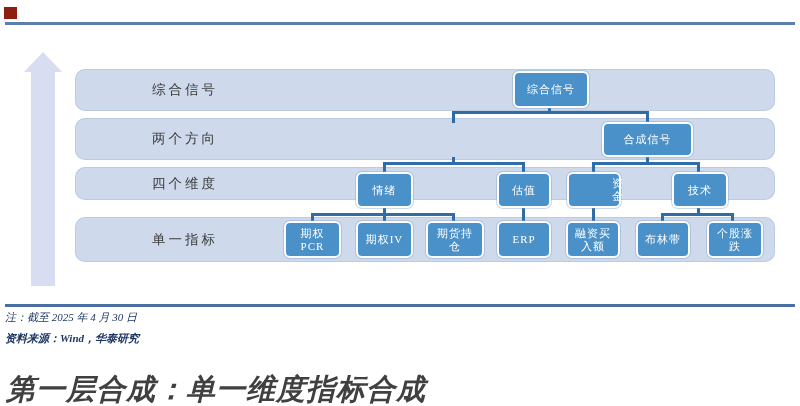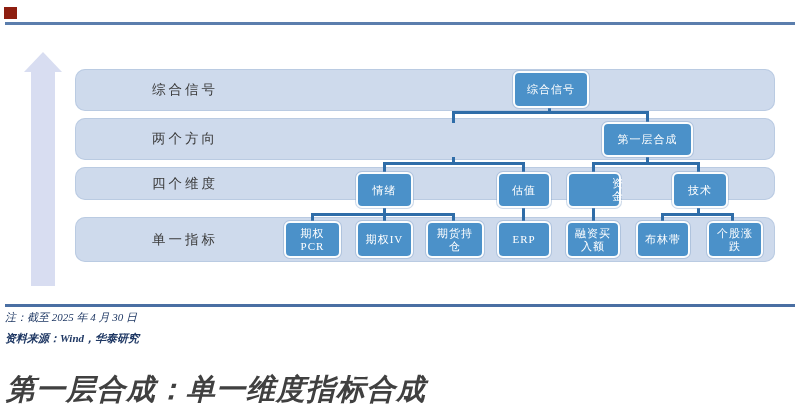--- a/index.html
+++ b/index.html
@@ -91,21 +91,21 @@
   <div class="abs cn cv" style="left:522px;top:208px;height:14px;"></div>
   <div class="abs cn cv" style="left:592px;top:208px;height:14px;"></div>
 
   <div class="abs cn cv" style="left:697px;top:208px;height:8px;"></div>
   <div class="abs ch cn" style="left:661px;top:213px;width:73px;"></div>
   <div class="abs cn cv" style="left:661px;top:213px;height:9px;"></div>
   <div class="abs cn cv" style="left:731px;top:213px;height:9px;"></div>
 
   <div class="abs node" style="left:513px;top:71px;width:76px;height:37px;">综合信号</div>
 
-  <div class="abs node" style="left:602px;top:122px;width:91px;height:35px;">第一层合成</div>
+  <div class="abs node" style="left:602px;top:122px;width:91px;height:35px;">合成信号</div>
 
   <div class="abs node" style="left:356px;top:172px;width:57px;height:36px;">情绪</div>
   <div class="abs node" style="left:497px;top:172px;width:54px;height:36px;">估值</div>
   <div class="abs node" style="left:567px;top:172px;width:54px;height:36px;padding-left:48px;">资金</div>
   <div class="abs node" style="left:672px;top:172px;width:56px;height:36px;">技术</div>
 
   <div class="abs node" style="left:284px;top:221px;width:57px;height:37px;">期权
 PCR</div>
   <div class="abs node" style="left:356px;top:221px;width:57px;height:37px;">期权IV</div>
   <div class="abs node" style="left:426px;top:221px;width:58px;height:37px;">期货持

